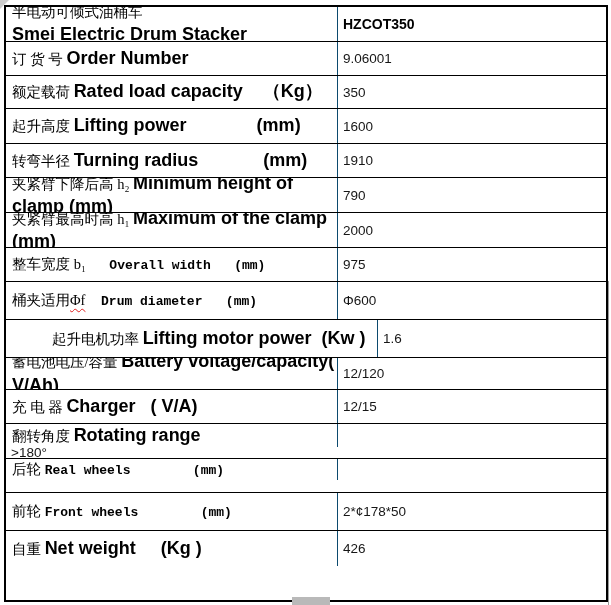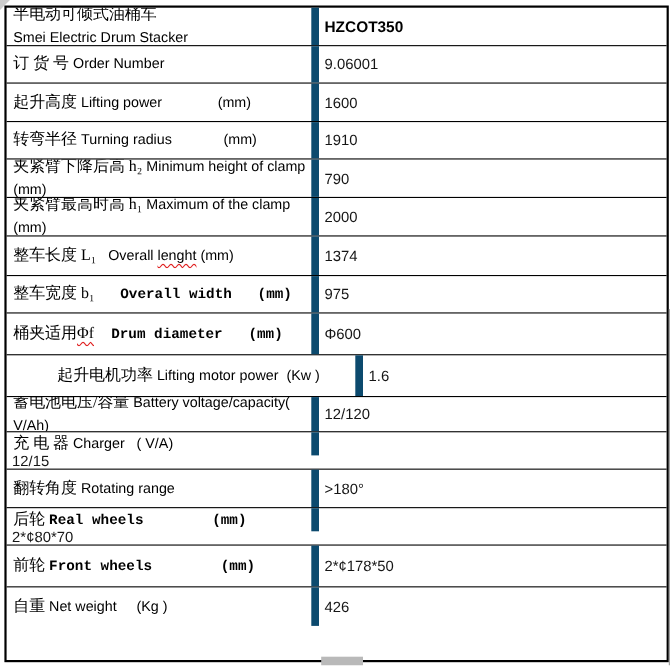--- a/index.html
+++ b/index.html
@@ -8,25 +8,25 @@
     font-family:"Liberation Sans",sans-serif;overflow:hidden;
   }
   #spec-table{
     position:absolute;left:4px;top:5px;width:604px;height:597px;
     box-sizing:border-box;border:2px solid #000;background:#fff;
     display:flex;flex-direction:column;
   }
   .row{display:flex;box-sizing:border-box;border-bottom:1px solid #000;flex:0 0 auto;}
   .row:last-child{border-bottom:none;}
   .cell{box-sizing:border-box;display:flex;align-items:center;overflow:hidden;}
-  .label-cell{width:284px;border-right:7px solid #0c4a6e;padding-left:6px;}
+  .label-cell{width:332px;border-right:1px solid #0c4a6e;padding-left:6px;}
   .value-cell{flex:1;padding-left:5px;}
   .label-inner{white-space:pre-wrap;line-height:1.3;}
   .seg-cn{font-family:"Liberation Serif",serif;font-size:14.5px;color:#000;}
-  .seg-en{font-family:"Liberation Sans",sans-serif;font-weight:normal;font-size:13px;color:#000;text-align:right;}
+  .seg-en{font-family:"Liberation Sans",sans-serif;font-weight:bold;font-size:18px;color:#000;text-align:right;}
   .seg-mono{font-family:"Liberation Mono","DejaVu Sans Mono",monospace;font-weight:bold;font-size:13px;color:#000;}
   .sq{
     text-decoration-line:underline;text-decoration-style:wavy;
     text-decoration-color:#e02020;text-decoration-thickness:1px;text-underline-offset:3px;
   }
   .value{font-size:13.5px;color:#161616;white-space:pre;font-family:Liberation Sans, sans-serif;}
   .value.bold{font-weight:bold;font-size:14px;color:#000;}
   #scrollbar-thumb{
     position:absolute;left:292px;top:597px;width:38px;height:8px;background:#b9b9b9;
   }
@@ -53,20 +53,28 @@
       </div>
     </div>
     <div class="row" style="height: 34px;">
       <div class="cell label-cell">
         <div class="label-inner"><span class="seg-cn">订 货 号 </span><span class="seg-en">Order Number</span></div>
       </div>
       <div class="cell value-cell">
         <span class="value">9.06001</span>
       </div>
     </div>
+    <div class="row" style="height: 33px;">
+      <div class="cell label-cell">
+        <div class="label-inner"><span class="seg-cn">额定载荷 </span><span class="seg-en">Rated load capacity</span><span class="seg-en">    （Kg）</span></div>
+      </div>
+      <div class="cell value-cell">
+        <span class="value">350</span>
+      </div>
+    </div>
     <div class="row" style="height: 35px;">
       <div class="cell label-cell">
         <div class="label-inner"><span class="seg-cn">起升高度 </span><span class="seg-en">Lifting power</span><span class="seg-en">              (mm)</span></div>
       </div>
       <div class="cell value-cell">
         <span class="value">1600</span>
       </div>
     </div>
     <div class="row" style="height: 34px;">
       <div class="cell label-cell">
@@ -83,28 +91,20 @@
       <div class="cell value-cell">
         <span class="value">790</span>
       </div>
     </div>
     <div class="row" style="height: 35px;">
       <div class="cell label-cell">
         <div class="label-inner"><span class="seg-cn">夹紧臂最高时高 h₁ </span><span class="seg-en">Maximum of the clamp (mm)</span></div>
       </div>
       <div class="cell value-cell">
         <span class="value">2000</span>
-      </div>
-    </div>
-    <div class="row" style="height: 36px;">
-      <div class="cell label-cell">
-        <div class="label-inner"><span class="seg-cn">整车长度 L₁</span><span class="seg-en">   Overall </span><span class="seg-en sq">lenght</span><span class="seg-en"> (mm)</span></div>
-      </div>
-      <div class="cell value-cell">
-        <span class="value">1374</span>
       </div>
     </div>
     <div class="row" style="height: 34px;">
       <div class="cell label-cell">
         <div class="label-inner"><span class="seg-cn">整车宽度 b₁</span><span class="seg-mono">   Overall width</span><span class="seg-mono">   (mm)</span></div>
       </div>
       <div class="cell value-cell">
         <span class="value">975</span>
       </div>
     </div>
@@ -125,42 +125,39 @@
       </div>
     </div>
     <div class="row" style="height: 32px;">
       <div class="cell label-cell">
         <div class="label-inner"><span class="seg-cn">蓄电池电压/容量 </span><span class="seg-en">Battery voltage/capacity( V/Ah)</span></div>
       </div>
       <div class="cell value-cell">
         <span class="value">12/120</span>
       </div>
     </div>
-    <div class="row" style="height: 34px; flex-direction: column;">
+    <div class="row" style="height: 34px;">
       <div class="cell label-cell">
         <div class="label-inner"><span class="seg-cn">充 电 器 </span><span class="seg-en">Charger</span><span class="seg-en">   ( V/A)</span></div>
       </div>
       <div class="cell value-cell">
         <span class="value">12/15</span>
       </div>
     </div>
-    <div class="row" style="height: 35px;">
+    <div class="row" style="height: 35px; flex-direction: column;">
       <div class="cell label-cell">
         <div class="label-inner"><span class="seg-cn">翻转角度 </span><span class="seg-en">Rotating range</span></div>
       </div>
       <div class="cell value-cell">
         <span class="value">&gt;180°</span>
       </div>
     </div>
     <div class="row" style="height: 34px; flex-direction: column;">
       <div class="cell label-cell">
         <div class="label-inner"><span class="seg-cn">后轮 </span><span class="seg-mono">Real wheels</span><span class="seg-mono">        (mm)</span></div>
-      </div>
-      <div class="cell value-cell">
-        <span class="value">2*¢80*70</span>
       </div>
     </div>
     <div class="row" style="height: 38px;">
       <div class="cell label-cell">
         <div class="label-inner"><span class="seg-cn">前轮 </span><span class="seg-mono">Front wheels</span><span class="seg-mono">        (mm)</span></div>
       </div>
       <div class="cell value-cell">
         <span class="value">2*¢178*50</span>
       </div>
     </div>

